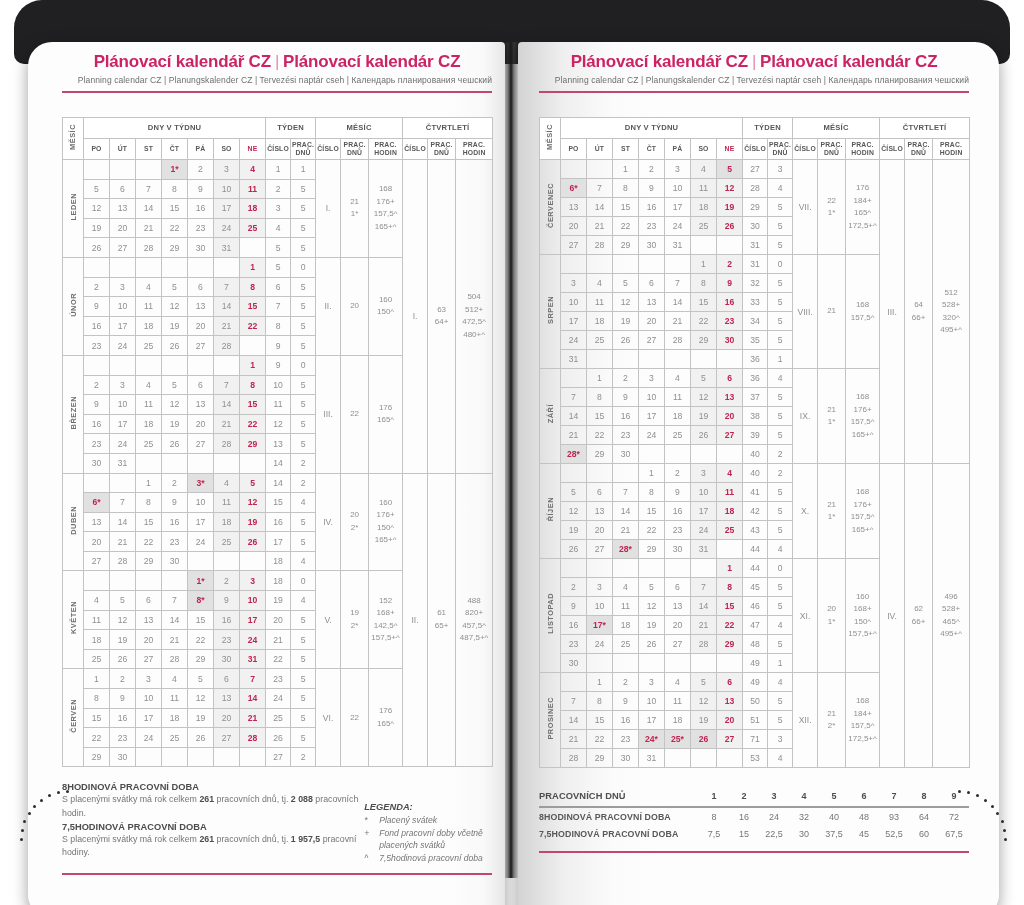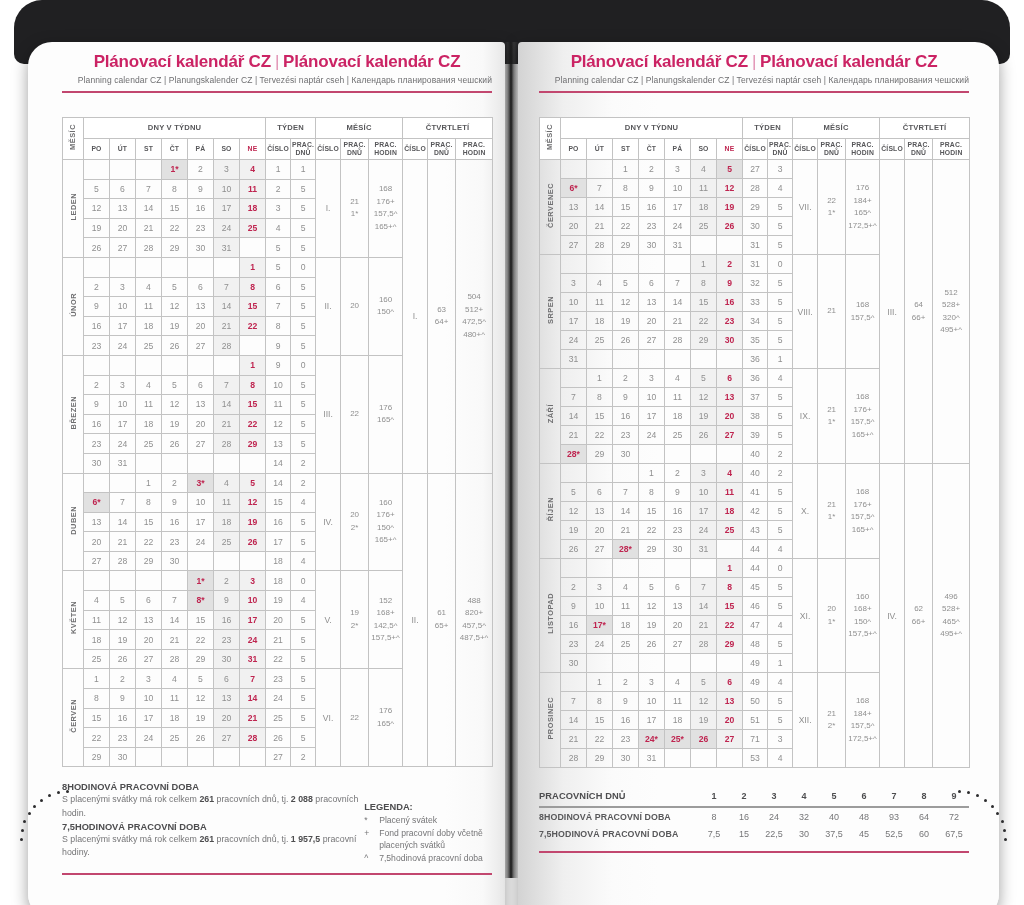--- a/index.html
+++ b/index.html
@@ -50,21 +50,21 @@
   .c-sun { background:#f1f1f1; color:#bf2550 !important; font-weight:700; }
   .hol   { background:#e1e1e1 !important; color:#bf2550 !important; font-weight:700; }
   .vert { writing-mode:vertical-rl; transform:rotate(180deg); display:inline-block;
           font-size:7.4px; color:#6f6f71; font-weight:700; letter-spacing:0.5px; }
 
   .fl { display:flex; justify-content:space-between; margin-top:13px; }
   .fl-left { width:312px; }
   .f-head { font-weight:700; color:#4d4d4f; font-size:9.3px; margin:2px 0 1px 0; }
   .f-line { font-size:8.8px; color:#757577; line-height:1.5; }
   .f-line b { color:#4d4d4f; }
-  .fl-legend { width:132px; padding-top:22px; }
+  .fl-legend { width:132px; padding-top:22px;font-style:italic; }
   .legend-title { font-weight:700; color:#4d4d4f; font-size:9.3px; margin-bottom:2px; }
   .legend-item { display:flex; font-size:8.6px; color:#757577; line-height:1.45; }
   .legend-sym { width:15px; flex:none; }
 
   .wd { margin-top:18px; width:430px; }
   .wd-row { display:grid; grid-template-columns:160px repeat(9,1fr); align-items:center; height:17px; }
   .wd-head { font-weight:700; color:#4d4d4f; font-size:9.3px; border-bottom:2px solid #9c9c9c; height:20px; }
   .wd-cell { text-align:center; font-size:9px; color:#757577; }
   .wd-head .wd-cell { color:#4d4d4f; font-weight:700; }
   .wd-label { font-size:8.8px; color:#58585a; font-weight:700; letter-spacing:0.1px; }

